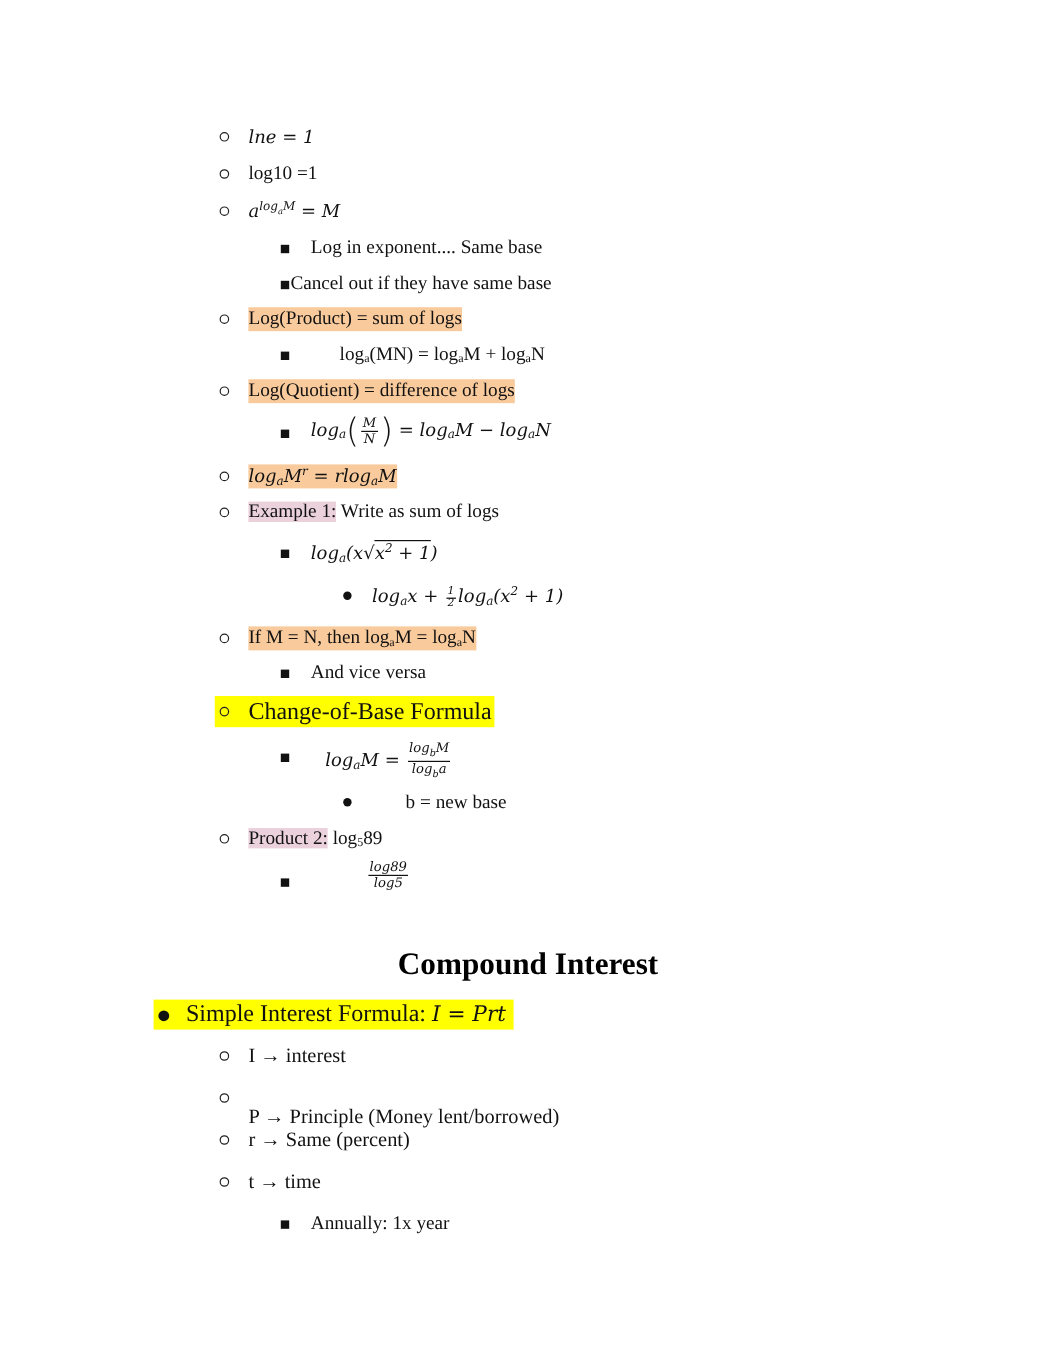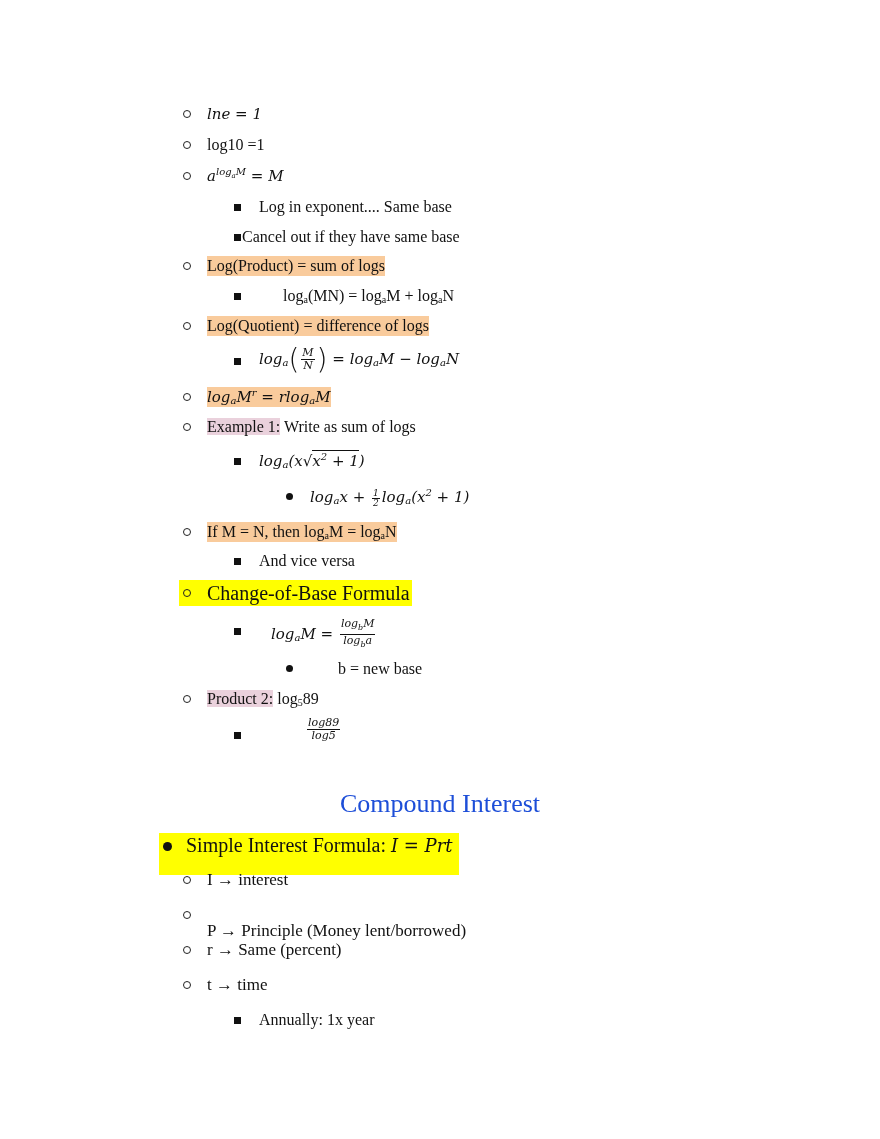--- a/index.html
+++ b/index.html
@@ -19,21 +19,21 @@
   .hl-yellow { background: #ffff00; }
   sub.s { font-size: 10px; vertical-align: -2px; line-height: 0; }
   sup.s { font-size: 10px; vertical-align: 6px; line-height: 0; }
   .frac { display: inline-flex; flex-direction: column; align-items: center; vertical-align: middle; font-size: 11px; line-height: 12px; margin: 0 2px; }
   .frac .num { border-bottom: 1px solid #111; padding: 0 1px; }
   .frac .den { padding: 0 1px; }
   .paren { font-size: 28px; font-family: "DejaVu Sans", sans-serif; font-weight: 200; vertical-align: middle; line-height: 20px; }
   .sqrt-bar { border-top: 1px solid #111; padding-top: 1px; }
   .heading {
     position: absolute; left: 0; width: 880px; text-align: center; top: 789px;
-    font-family: "Liberation Serif", serif; font-weight: normal; font-size: 26px; color: #1d4ed8;
+    font-family: "Liberation Serif", serif; font-weight: bold; font-size: 26px; color: #000000;
   }
   .big { font-size: 20px; }
 </style>
 </head>
 <body>
 
 <div class="line" style="left:183px; top:104px;">
   <span class="b-circle" style="left:0; top:6px;"></span>
   <span class="math" style="position:absolute; left:24px;"><span>lne</span> = <span>1</span></span>
 </div>
@@ -131,21 +131,21 @@
 <div class="line" style="left:234px; top:725px;">
   <span class="b-square" style="left:0; top:7px;"></span>
   <span class="math" style="position:absolute; left:23px; top:-8px;margin-left:48px;"><span class="frac">
         <span class="num">log89</span>
         <span class="den">log5</span>
       </span></span>
 </div>
 
 <div class="heading">Compound Interest</div>
 
-<div class="line hl-yellow" style="left:128px; top:833px; width:300px; height:42px;margin-left:31px;">
+<div class="line hl-yellow" style="left:128px; top:833px; width:300px; height:25px;">
   <span class="b-dot-lg" style="left:4px; top:9px;"></span>
   <span class="big" style="position:absolute; left:27px; top:2px;"><span>Simple Interest Formula: </span><span class="math" style="font-size:18px;">I = Prt</span></span>
 </div>
 
 <div class="line" style="left:183px; top:870px;">
   <span class="b-circle" style="left:0; top:6px;"></span>
   <span style="position:absolute; left:24px; font-size:17px;">I → interest</span>
 </div>
 <div class="line" style="left:183px; top:905px;">
   <span class="b-circle" style="left:0; top:6px;"></span>

